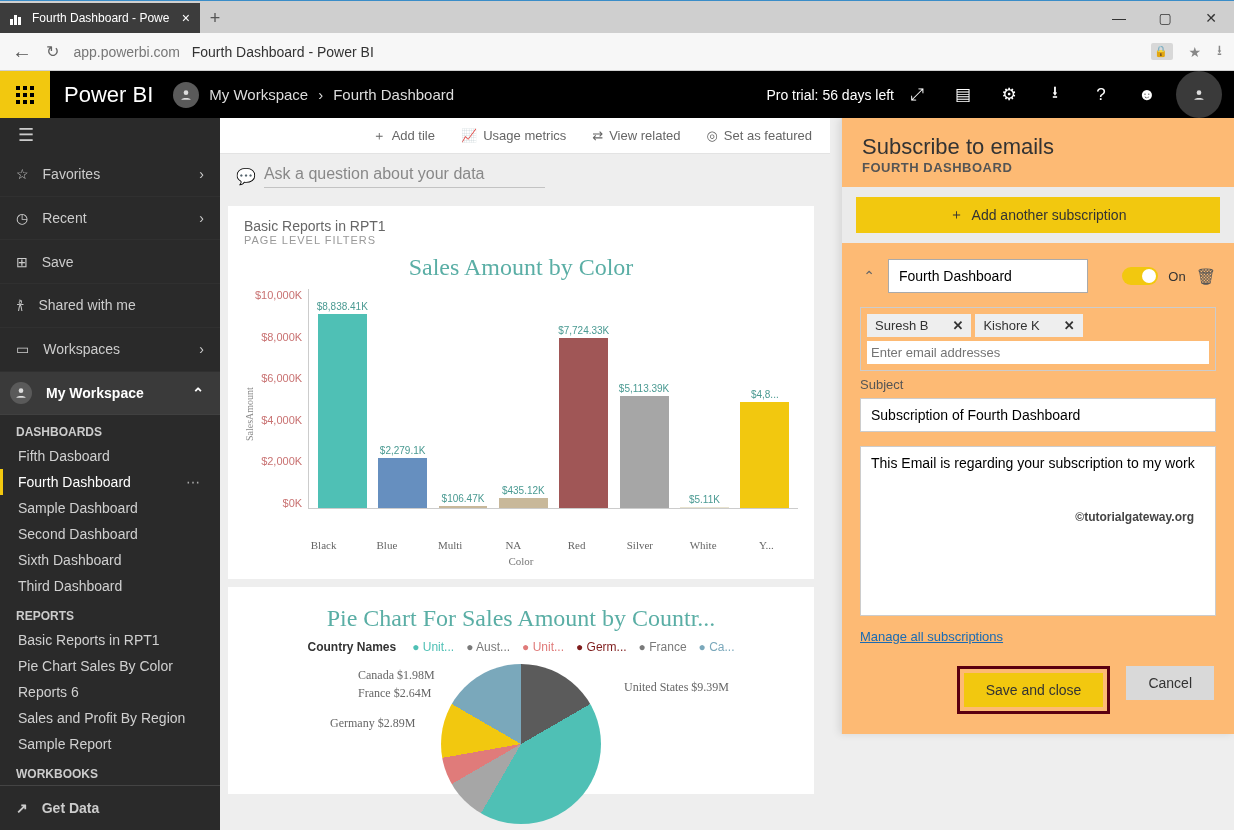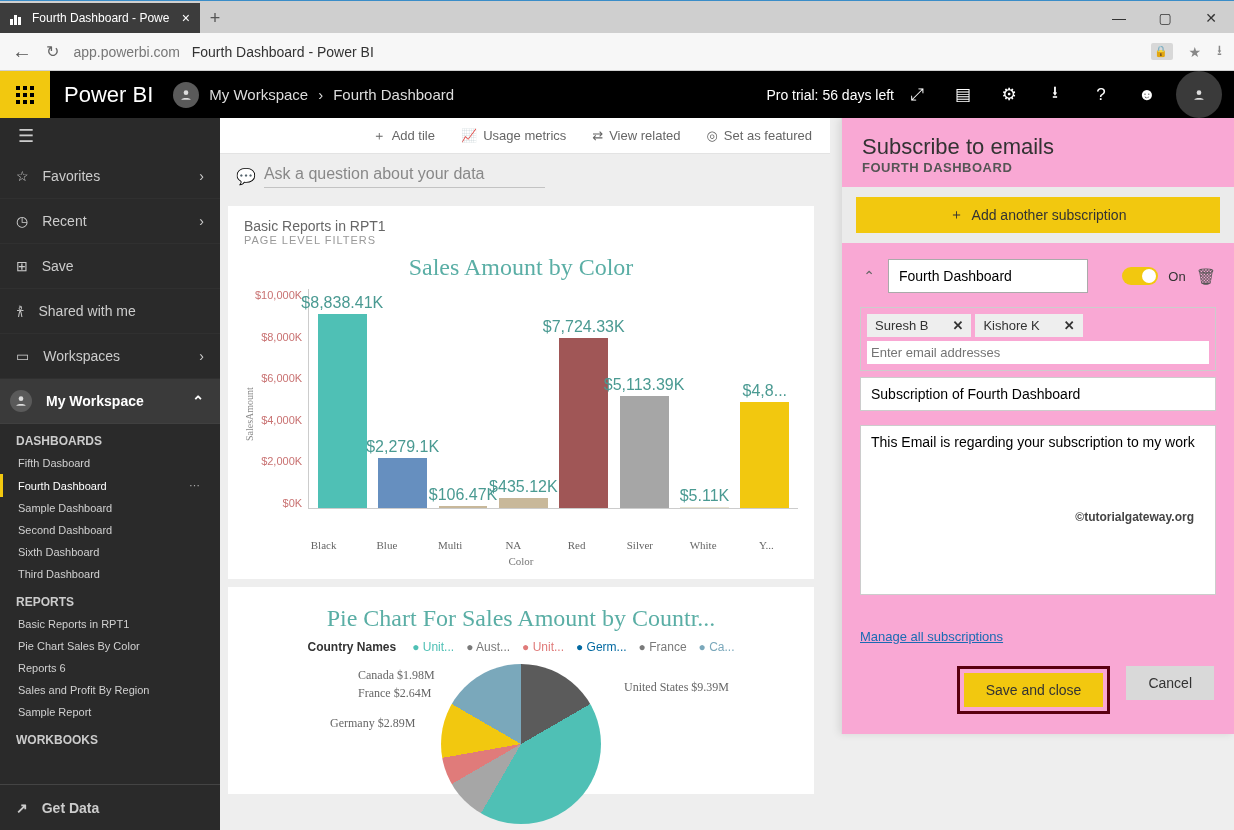--- a/index.html
+++ b/index.html
@@ -34,52 +34,52 @@
   .appbar-icons div { width:46px; height:47px; display:flex; align-items:center; justify-content:center; font-size:17px; }
   .appbar-avatar { background:#3a3a3a; border-radius:50%; width:30px; height:30px; margin:0 12px 0 6px; display:flex; align-items:center; justify-content:center;}
   
   .main { display:flex; height:712px; }
   .sidebar { width:220px; background:#2a2a2a; color:#ccc; display:flex; flex-direction:column; font-size:14px; }
   .hamburger { height:36px; display:flex; align-items:center; padding-left:18px; font-size:18px; color:#ccc; }
   .navitem { height:45px; display:flex; align-items:center; padding:0 16px; gap:14px; border-bottom:1px solid rgba(255,255,255,0.03); }
   .navitem.selected { background:#3a3a3a; color:#fff; font-weight:600; }
   .navitem .chev { margin-left:auto; }
   .section-title { font-size:12px; font-weight:bold; color:#ccc; padding:10px 16px 4px; }
-  .leaf { padding:5px 18px; font-size:11px; color:#d0d0d0; display:flex; align-items:center; }
+  .leaf { padding:5px 18px; font-size:14px; color:#d0d0d0; display:flex; align-items:center; }
   .leaf.active { border-left:3px solid #f2c80f; padding-left:15px; color:#fff; }
   .leaf .dots { margin-left:auto; color:#aaa; letter-spacing:2px; }
   .getdata { margin-top:auto; height:46px; display:flex; align-items:center; padding:0 16px; gap:14px; border-top:1px solid #444; font-weight:600; }
   
   .content { flex:1; background:#eee; display:flex; flex-direction:column; position:relative; overflow:hidden; }
   .toolbar { height:36px; background:#fff; display:flex; align-items:center; gap:26px; padding-right:18px; justify-content:flex-end; color:#666; font-size:13px; border-bottom:1px solid #e3e3e3; width:610px;}
   .toolbar div { display:flex; align-items:center; gap:6px; }
   .qna { height:44px; background:#eee; display:flex; align-items:center; padding-left:16px; color:#888; font-size:16px; gap:8px; width:610px; }
   .qna span.underline { border-bottom:1px solid #c3c3c3; padding-bottom:4px; padding-right:60px; }
   .card1 { width:586px; margin:8px 0 0 8px; background:#fff; position:relative; padding:12px 16px; }
   .card-title { color:#666; font-size:14px;} .card-sub { color:#999; font-size:11px; letter-spacing:1px; }
   .chart-title { font-family:"Didot","Bodoni MT",Georgia,serif; color:#5aaea5; font-size:24px; text-align:center; margin:8px 0; }
   .bar-area { display:flex; height:250px; }
   .ylabel { writing-mode:vertical-rl; transform:rotate(180deg); font-size:10px; color:#888; text-align:center; font-family:Georgia,serif; }
   .yaxis { display:flex; flex-direction:column; justify-content:space-between; height:220px; font-size:11px; color:#c97272; padding-right:6px; font-family:Georgia,serif; text-align:right; }
   .bars { flex:1; display:flex; align-items:flex-end; height:220px; border-left:1px solid #ccc; border-bottom:1px solid #ccc; gap:6px; padding:0 6px; position:relative; }
   .bar-col { flex:1; display:flex; flex-direction:column; align-items:center; position:relative; }
-  .bar-label { font-size:16px; color:#4a9a92; position:absolute; top:-14px; white-space:nowrap; }
+  .bar-label { font-size:10px; color:#4a9a92; position:absolute; top:-14px; white-space:nowrap; }
   .bar-rect { width:90%; background:#4fc0b5; }
   .xcats { display:flex; margin-left:48px; }
   .xcats div { flex:1; text-align:center; font-size:11px; color:#666; font-family:Georgia,serif; }
   .xlabel { text-align:center; font-size:11px; color:#777; font-family:Georgia,serif; margin-top:4px; }
   .card2 { width:586px; margin:8px 0 0 8px; background:#fff; padding:10px 16px; }
   .legend { text-align:center; font-size:12px; color:#777; display:flex; gap:12px; justify-content:center; font-family:Georgia,serif; flex-wrap:wrap; }
   .legend b { color:#333; margin-right:4px; }
   .legend span::before { content:"● "; }
   .pie-wrap { position:relative; height:120px; }
   .pie { width:160px; height:160px; border-radius:50%; background:conic-gradient(#5b5b5b 0 60deg, #4fc0b5 60deg 210deg, #a6a6a6 210deg 240deg, #e07b7a 240deg 260deg, #f2c80f 260deg 300deg, #7aa8bb 300deg 360deg); margin:10px auto 0; }
   .pie-lbl { position:absolute; font-size:12px; color:#666; font-family:Georgia,serif; }
   
-  .panel { position:absolute; top:0; right:0; width:393px; height:616px; background:#f9a8d4; border-left:1px solid #ddd; box-shadow:-2px 0 8px rgba(0,0,0,0.1); display:flex; flex-direction:column; }
+  .panel { position:absolute; top:0; right:0; width:393px; height:616px; background:#fdba74; border-left:1px solid #ddd; box-shadow:-2px 0 8px rgba(0,0,0,0.1); display:flex; flex-direction:column; }
   .panel-head { padding:16px 20px 12px; }
   .panel-head h2 { font-size:22px; font-weight:400; color:#333; }
   .panel-head .sub { font-size:13px; font-weight:700; color:#555; letter-spacing:0.5px; }
   .add-sub-bar { background:#ebebeb; padding:10px 14px; }
   .add-sub-btn { background:#f2c80f; height:36px; display:flex; align-items:center; justify-content:center; gap:8px; font-size:14px; color:#333; }
   .sub-body { padding:16px 18px 0; flex:1; overflow:auto; }
   .row { display:flex; align-items:center; gap:10px; margin-bottom:14px; }
   .caret-up { width:18px; height:18px; display:flex; align-items:center; justify-content:center; color:#666; }
   .name-input { border:1px solid #aaa; height:34px; padding:0 10px; width:200px; font-size:14px; }
   .toggle { width:36px; height:18px; background:#f2c80f; border-radius:9px; position:relative; margin-left:auto; }
@@ -323,21 +323,21 @@
       <div class="xlabel">Color</div>
     </div>
 
     <div class="card2">
       <div class="chart-title">Pie Chart For Sales Amount by Countr...</div>
       <div class="legend" id="pielegend">
           <b>Country Names</b>
           <span style="color: rgb(79, 192, 181);">Unit...</span>
           <span style="color: rgb(122, 122, 122);">Aust...</span>
           <span style="color: rgb(224, 123, 122);">Unit...</span>
-          <span style="color: #0369a1;">Germ...</span>
+          <span style="color: #7f1d1d;">Germ...</span>
           <span style="color: rgb(122, 122, 122);">France</span>
           <span style="color: rgb(122, 168, 187);">Ca...</span>
         </div>
       <div class="pie-wrap">
         <div class="pie"></div>
         <span class="pie-lbl" style="top:4px; left:114px;">Canada $1.98M</span>
         <span class="pie-lbl" style="top:22px; left:114px;">France $2.64M</span>
         <span class="pie-lbl" style="top:52px; left:86px;">Germany $2.89M</span>
         <span class="pie-lbl" style="top:16px; left:380px;">United States $9.39M</span>
       </div>
@@ -366,20 +366,21 @@
           <div class="chip">
               <span>Suresh B</span>
               <span class="x">✕</span>
             </div>
           <div class="chip">
               <span>Kishore K</span>
               <span class="x">✕</span>
             </div>
           <input placeholder="Enter email addresses" style="">
         </div>
+        <div class="field-label">Subject</div>
         <input class="text-input" value="Subscription of Fourth Dashboard" style="">
         <textarea class="body-ta" style="">This Email is regarding your subscription to my work</textarea>
         <span class="watermark">©tutorialgateway.org</span>
       </div>
       <a class="manage-link">Manage all subscriptions</a>
       <div class="panel-footer">
         <div class="save-wrap">
           <div class="btn btn-save">Save and close</div>
         </div>
         <div class="btn btn-cancel">Cancel</div>

